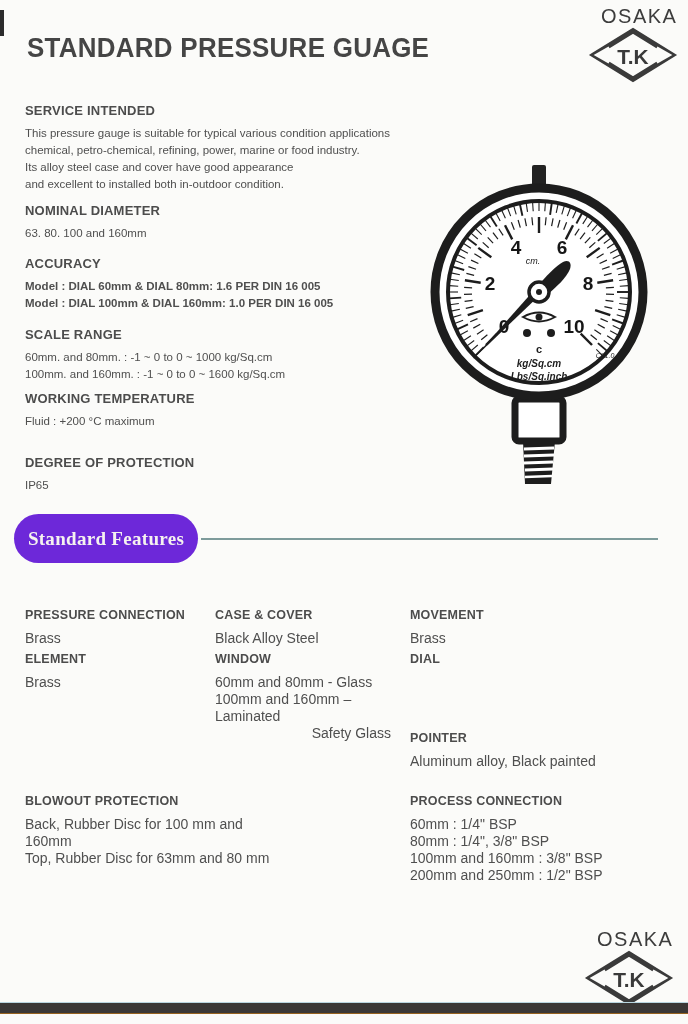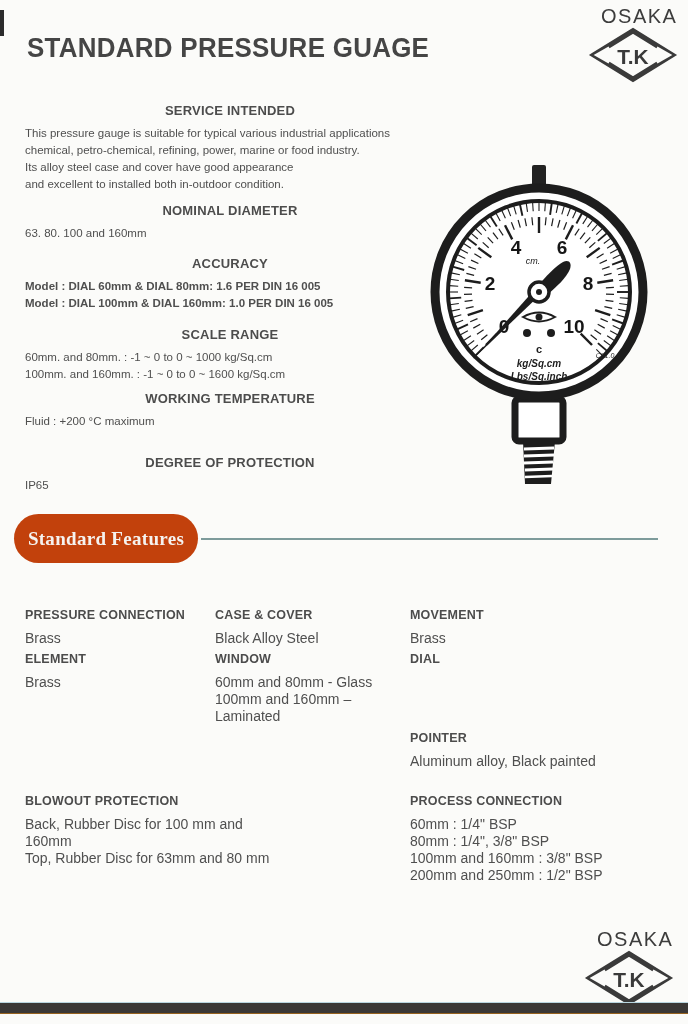--- a/index.html
+++ b/index.html
@@ -21,28 +21,28 @@
     font-size:20px;color:#3c3c3c;letter-spacing:1.5px;font-weight:400;text-align:right;
   }
   .brand-top-company{left:601px;top:5px;}
   .brand-top-diamond{left:587px;top:26px;}
   .brand-bottom-company{left:597px;top:928px;}
   .brand-bottom-diamond{left:583px;top:949px;}
 
   
   .spec{left:25px;width:410px;}
   .spec h2{
-    margin:0 0 7px 0;font-size:13px;font-weight:bold;color:#4c4c4c;letter-spacing:.2px;text-align:center;
+    margin:0 0 7px 0;font-size:13px;font-weight:bold;color:#4c4c4c;letter-spacing:.2px;
   }
   .spec .lines div{font-size:11.5px;line-height:17px;color:#4f4f4f;}
 
   
   .pill{
     left:14px;top:514px;width:184px;height:49px;
-    background:#c2410c;border-radius:25px;
+    background:#6d28d9;border-radius:25px;
     display:flex;align-items:center;justify-content:center;
   }
   .pill span{
     color:#f5f2ef;font-family:"Liberation Serif",serif;font-weight:bold;font-size:19px;
     letter-spacing:.3px;
   }
   .banner-line{left:201px;top:538px;width:457px;height:2px;background:#7d9b9b;}
 
   
   .feature{width:190px;}
@@ -87,21 +87,21 @@
     <polygon points="8,34 55,5 102,34 55,63" fill="none" stroke="#3a3a3a" stroke-width="6"></polygon>
     <path d="M 27,26 L 13,34 L 27,42" fill="none" stroke="#fbfbf9" stroke-width="5"></path>
     <path d="M 83,26 L 97,34 L 83,42" fill="none" stroke="#fbfbf9" stroke-width="5"></path>
     <text x="55" y="36" text-anchor="middle" dominant-baseline="central" font-size="25" font-weight="bold" fill="#3a3a3a">T.K</text>
   </svg>
 </div>
 
 <section class="abs spec" style="top:103px">
   <h2>SERVICE INTENDED</h2>
   <div class="lines">
-    <div>This pressure gauge is suitable for typical various industrial applications</div>
+    <div>This pressure gauge is suitable for typical various condition applications</div>
     <div>chemical, petro-chemical, refining, power, marine or food industry.</div>
     <div>Its alloy steel case and cover have good appearance</div>
     <div>and excellent to installed both in-outdoor condition.</div>
   </div>
 </section>
 
 <section class="abs spec" style="top:203px">
   <h2>NOMINAL DIAMETER</h2>
   <div class="lines">
     <div>63. 80. 100 and 160mm</div>
@@ -343,20 +343,21 @@
   <div class="lines">
       <div>Brass</div>
     </div>
 </section>
 
 <section class="abs feature col-m row-2">
   <h3>WINDOW</h3>
   <div class="lines w-window">
     <div>60mm and 80mm - Glass</div>
     <div>100mm and 160mm – Laminated</div>
+    <div class="r">Safety Glass</div>
   </div>
 </section>
 
 <section class="abs feature col-r row-2">
   <h3>DIAL</h3>
 </section>
 
 <section class="abs feature col-r row-3">
   <h3>POINTER</h3>
   <div class="lines">

